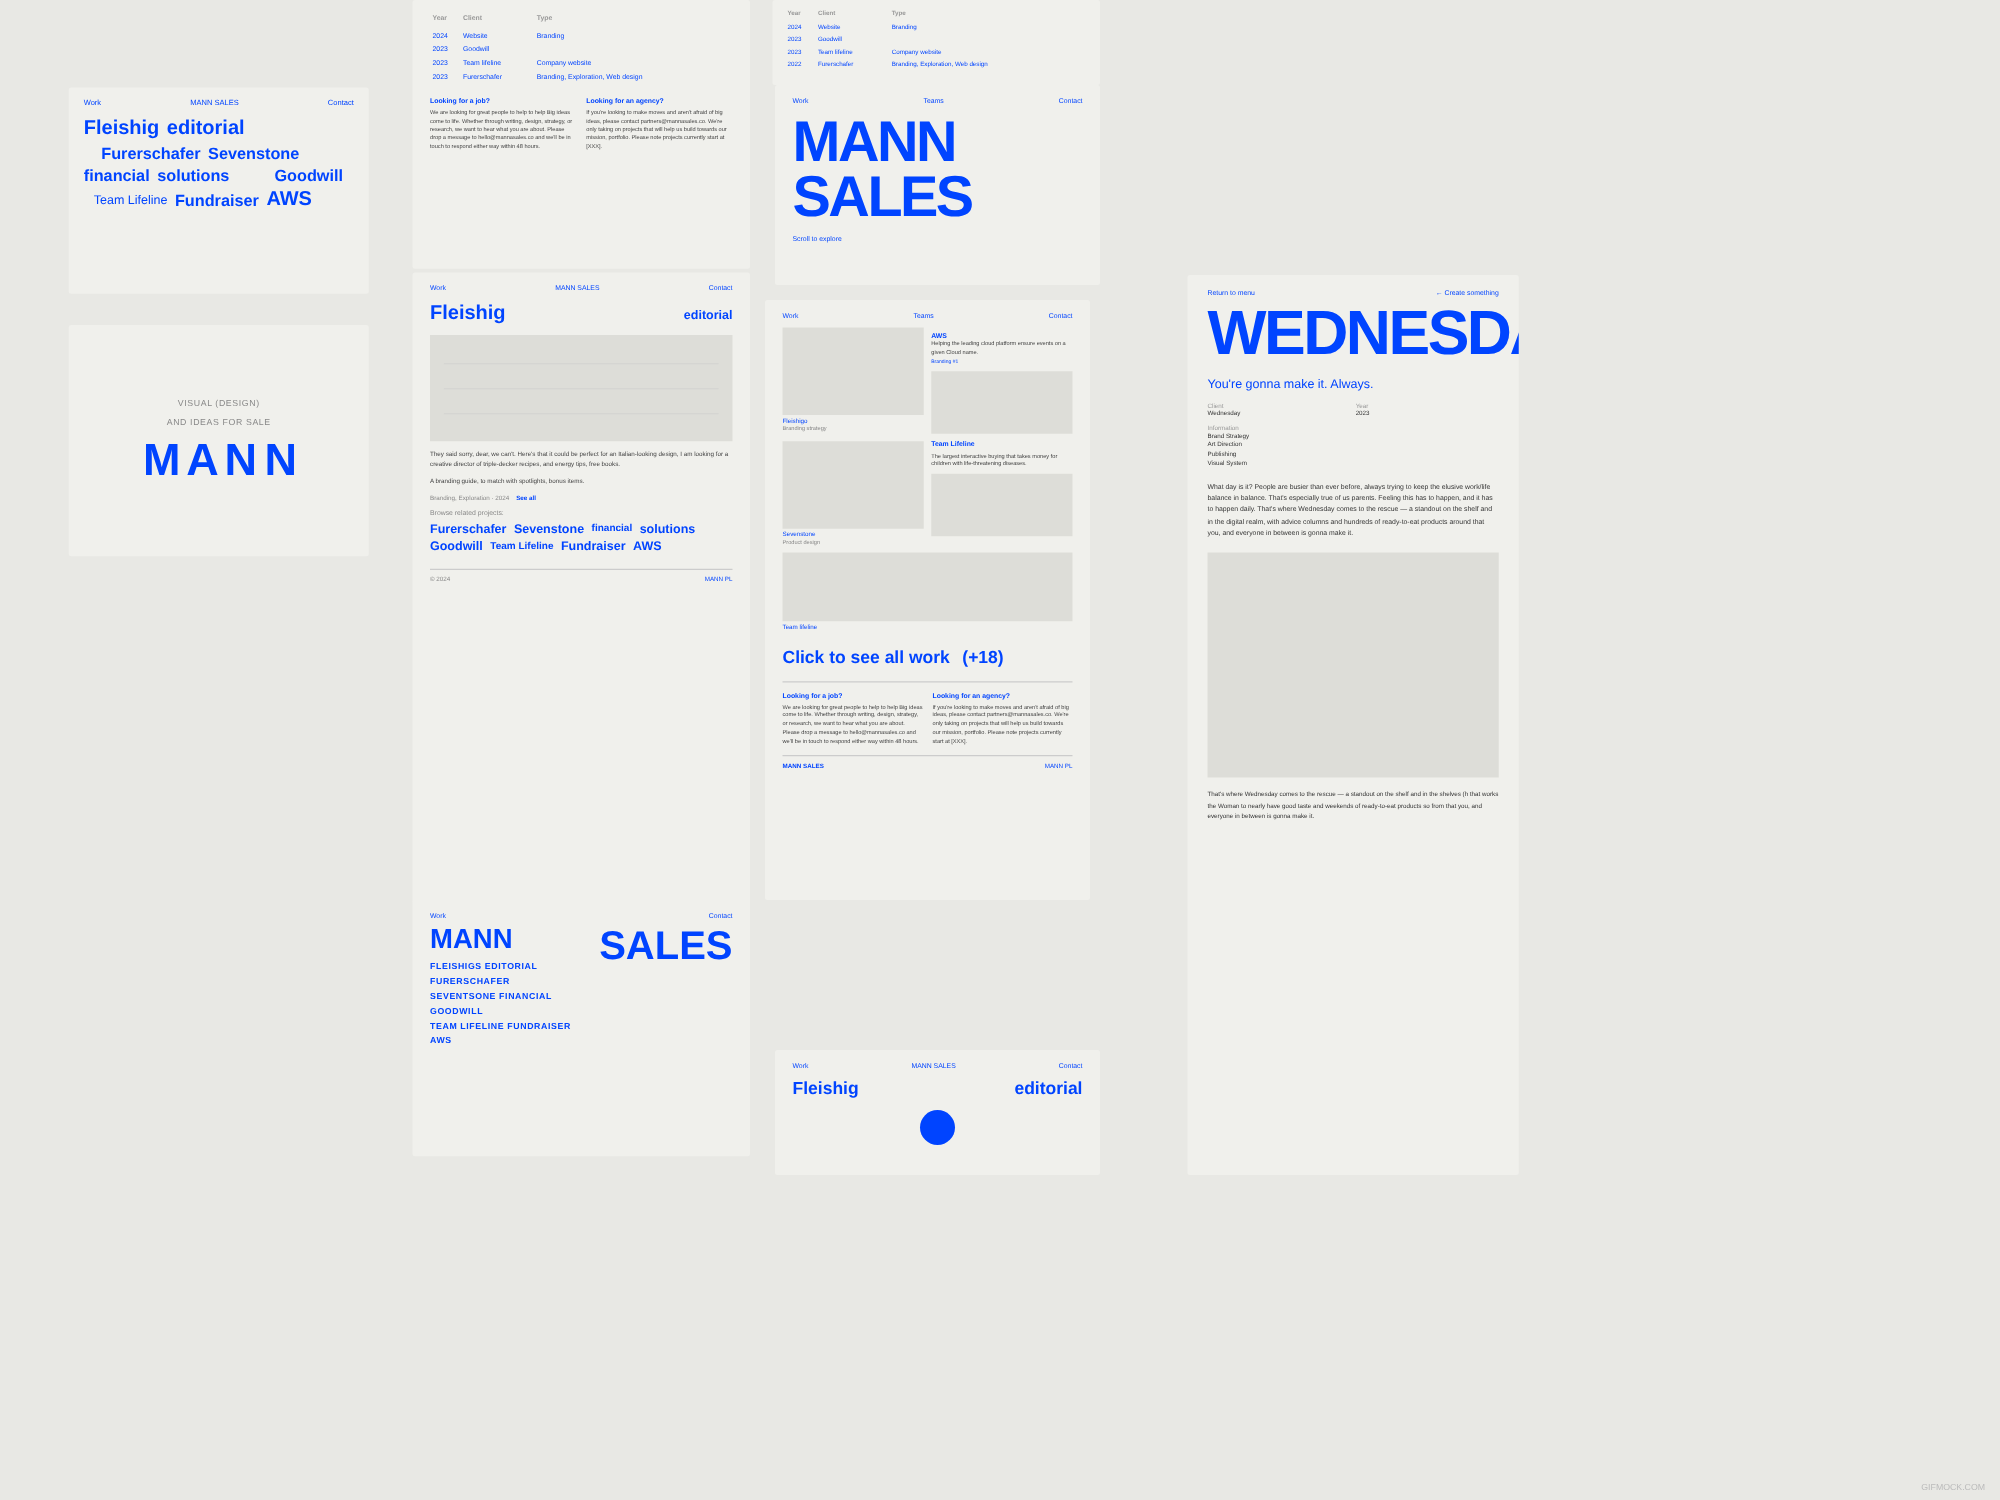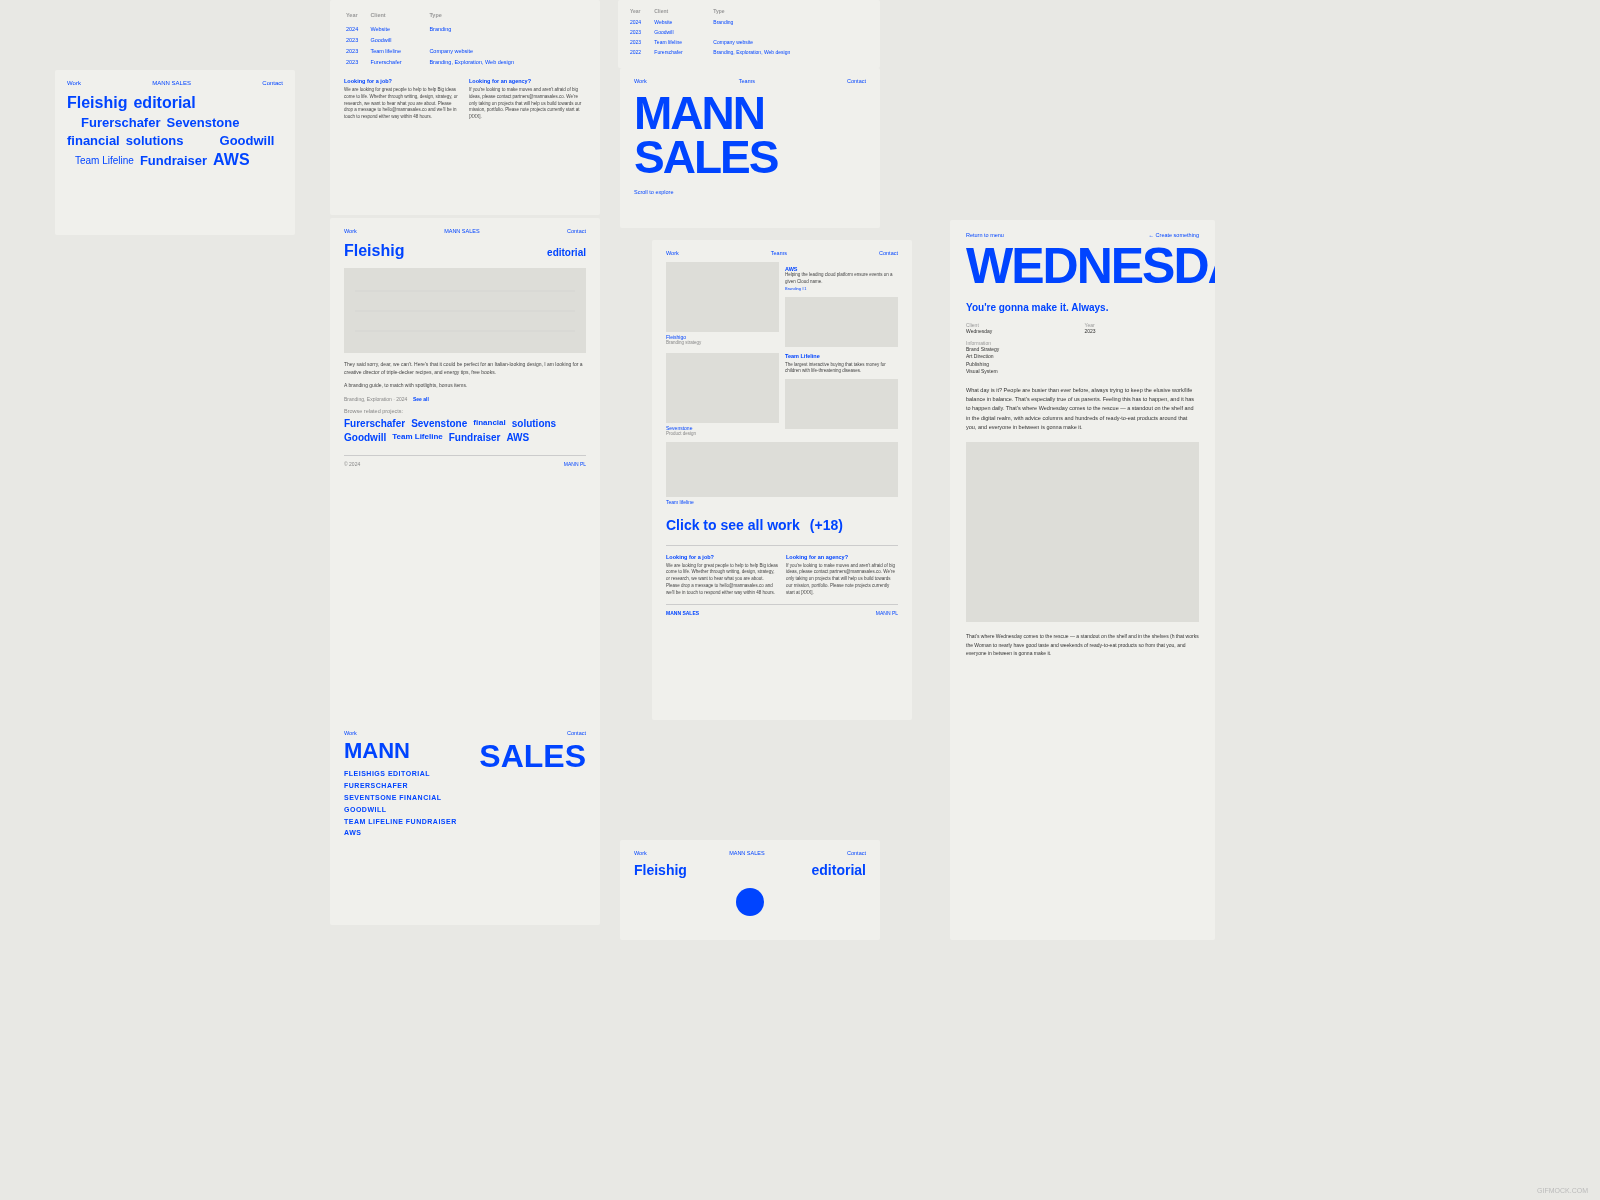--- a/index.html
+++ b/index.html
@@ -149,21 +149,21 @@
       justify-content: space-between;
       font-size: 5.5px;
       color: #0044ff;
       margin-bottom: 8px;
     }
     .card-5-hero { font-size: 46px; font-weight: 900; color: #0044ff; line-height: 0.95; letter-spacing: -2px; }
     .card-5-scroll { font-size: 5.5px; color: #0044ff; margin-top: 10px; }
 
     
     .card-6 {
-      left: 652px; top: 240px;
+      left: 612px; top: 240px;
       width: 260px; height: 480px;
       padding: 10px 14px;
     }
     .project-thumb {
       background: #ddddd8;
       height: 70px;
     }
     .project-thumb-label {
       font-size: 5px;
       color: #0044ff;
@@ -308,20 +308,25 @@
       <span class="word-link medium">Sevenstone</span>
       <span class="word-link medium">financial</span>
       <span class="word-link medium">solutions</span>
       <span class="word-link medium" style="margin-left:30px;">Goodwill</span>
       <span class="word-link small" style="margin-left:8px;">Team Lifeline</span>
       <span class="word-link medium">Fundraiser</span>
       <span class="word-link large">AWS</span>
     </div>
   </div>
 
+  <div class="card card-2">
+    <div class="card-2-label">VISUAL (DESIGN)</div>
+    <div class="card-2-label">AND IDEAS FOR SALE</div>
+    <div class="card-2-logo">M A N N</div>
+  </div>
 
   <div class="card" style="left:330px;top:0;width:270px;height:215px;padding:10px 14px;">
     <table class="card-3-table">
       <thead>
         <tr>
           <th>Year</th>
           <th>Client</th>
           <th>Type</th>
         </tr>
       </thead>
@@ -545,21 +550,21 @@
     <div class="card-8b-dot"></div>
   </div>
 
   <div class="card card-10">
     <div style="display:flex;justify-content:space-between;margin-bottom:6px;">
       <span style="font-size:5.5px;color:#0044ff;">Return to menu</span>
       <span style="font-size:5.5px;color:#0044ff;">← Create something</span>
     </div>
     <div class="card-10-hero">WEDNESDAY</div>
 
-    <div style="font-size:10px;font-weight:700;color:#0044ff;margin-bottom:8px;line-height:1.3;">You're gonna make it. Always.</div>
+    <div style="font-size:10px;font-weight:400;color:#0044ff;margin-bottom:8px;line-height:1.3;">You're gonna make it. Always.</div>
 
     <div class="card-10-meta-grid">
       <div>
         <div class="card-10-meta-label">Client</div>
         <div class="card-10-meta-value">Wednesday</div>
       </div>
       <div>
         <div class="card-10-meta-label">Year</div>
         <div class="card-10-meta-value">2023</div>
       </div>

